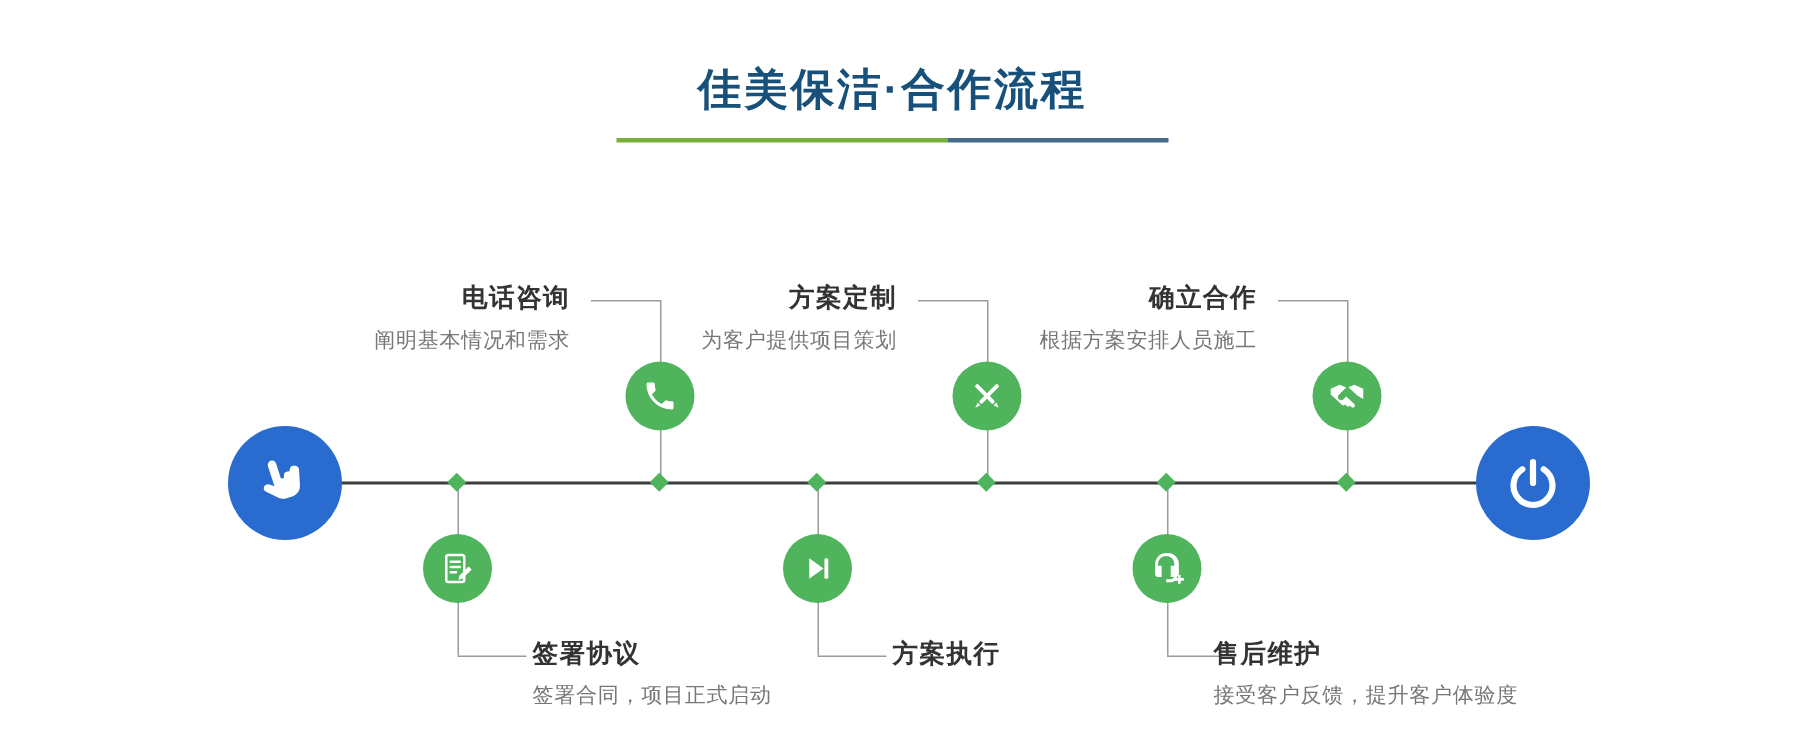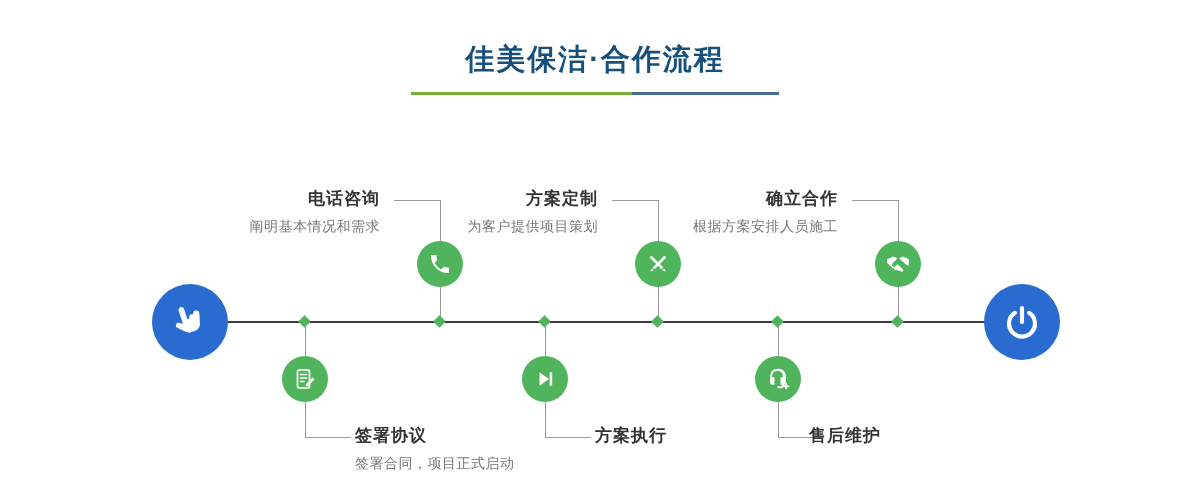--- a/index.html
+++ b/index.html
@@ -182,15 +182,16 @@
 
   <div class="step-bottom sb1">
     <div class="step-label">签署协议</div>
     <div class="step-desc">签署合同，项目正式启动</div>
   </div>
   <div class="step-bottom sb2">
     <div class="step-label">方案执行</div>
   </div>
   <div class="step-bottom sb3">
     <div class="step-label">售后维护</div>
+    <div class="step-desc">接受客户反馈，提升客户体验度</div>
   </div>
 
 </div>
 
 </body></html>

